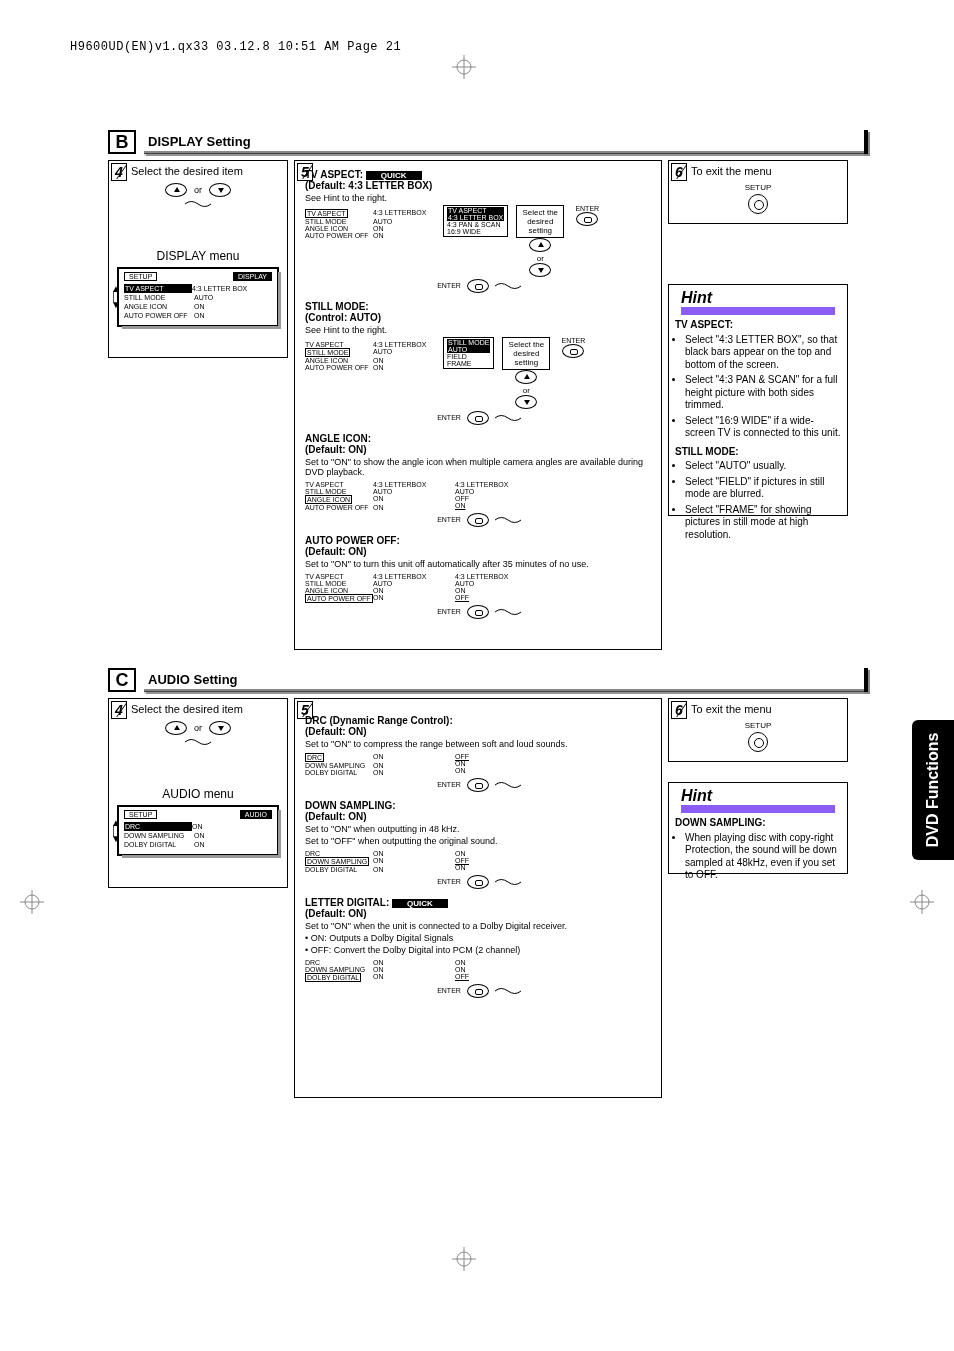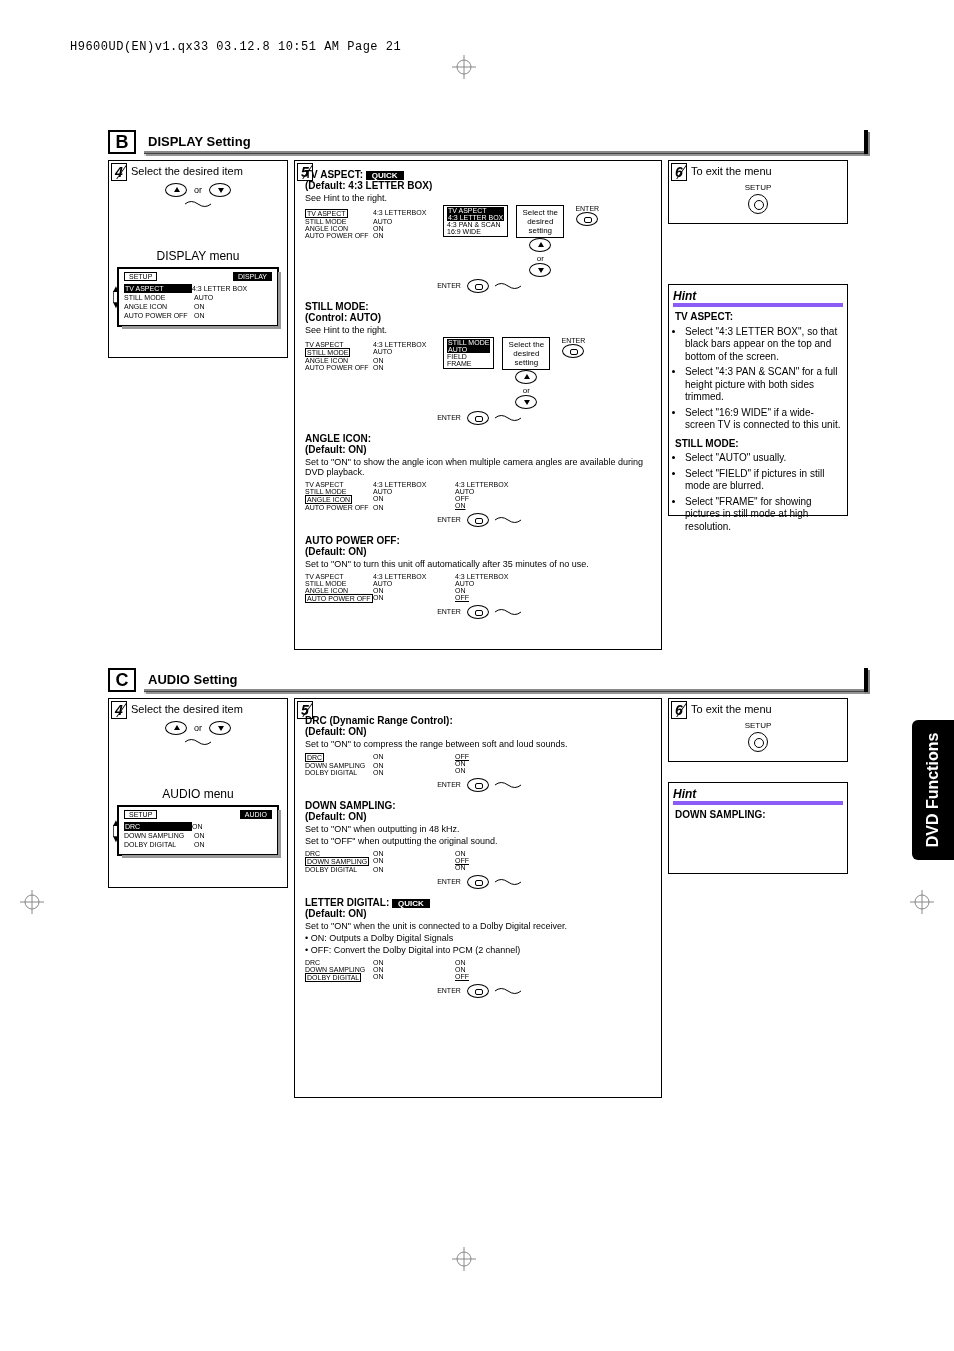--- a/index.html
+++ b/index.html
@@ -89,22 +89,22 @@
     display: inline-block; border: 1px solid #000; border-radius: 50%;
     width: 22px; height: 14px; position: relative; vertical-align: middle;
     margin: 0 4px;
   }
   .btn-oval.up::after{content:"";position:absolute;left:8px;top:3px;border-left:3px solid transparent;border-right:3px solid transparent;border-bottom:5px solid #000;}
   .btn-oval.down::after{content:"";position:absolute;left:8px;top:4px;border-left:3px solid transparent;border-right:3px solid transparent;border-top:5px solid #000;}
   .btn-oval.enter::after{content:"";position:absolute;left:7px;top:4px;width:6px;height:4px;border:1px solid #000;border-radius:2px;}
   .or-text{font-size:9px;vertical-align:middle;}
   .wavy{display:block;margin:2px auto;width:30px;height:10px;}
   .hint-hd{
-    font-style: italic; font-weight: bold; font-size: 12px;
-    border-bottom: 4px solid #8b5cf6; margin: 0 4px 4px; padding-top:4px;
+    font-style: italic; font-weight: bold; font-size: 16px;
+    border-bottom: 8px solid #8b5cf6; margin: 0 12px 4px; padding-top:4px;
   }
   .hint-body{font-size:10px;padding:0 6px 6px;line-height:1.25;}
   .hint-body .b{font-weight:bold;}
   .hint-body ul{margin:2px 0;padding-left:10px;}
   .hint-body li{margin-bottom:3px;}
 
   .menu-label{font-size:12px;text-align:center;margin-top:40px;}
   .menu-box{
     border:2px solid #000;margin:4px 8px;padding:3px 5px 5px;font-size:8px;position:relative;
   }
@@ -115,21 +115,21 @@
   .pill.inv{background:#000;color:#fff;}
   .menu-row{display:flex;font-size:7px;line-height:1.3;}
   .menu-row .c1{width:70px;}
   .menu-row .c1.sel{background:#000;color:#fff;padding:0 1px;width:68px;}
   .menu-row .c2{width:60px;}
 
   .side-arrows{position:absolute;left:2px;top:50%;transform:translateY(-50%);font-size:10px;line-height:8px;}
 
   .setting-block{padding:4px 6px 4px 10px;position:relative;}
   .setting-block .hd{font-weight:bold;font-size:10px;}
-  .inv-label{background:#000;color:#fff;padding:0 6px;font-size:8px;}
+  .inv-label{background:#000;color:#fff;padding:0 15px;font-size:8px;}
   .desc{font-size:9px;margin:2px 0;}
   .mini-menu{font-size:7px;margin-top:4px;}
   .mini-menu .row{display:flex;}
   .mini-menu .c1{width:68px;}
   .mini-menu .c1 .sel{border:1px solid #000;padding:0 1px;display:inline-block;}
   .mini-menu .c2{width:62px;}
   .mini-menu .c3{width:60px;}
   .opts-box{border:1px solid #000;padding:1px 3px;font-size:7px;display:inline-block;vertical-align:top;}
   .enter-row{text-align:center;font-size:7px;margin-top:2px;}
   .enter-row .lbl{display:inline-block;margin-right:2px;}
@@ -611,19 +611,22 @@
       <div class="col col-right" style="height:64px;margin-bottom:20px;position:relative;">
         <div class="step-num">6</div>
         <div class="step-slash"></div>
         <div class="step-title">To exit the menu</div>
         <div class="setup-btn"><span>SETUP</span><span class="round-btn"></span></div>
       </div>
       <div class="col col-right" style="height:92px;">
         <div class="hint-hd">Hint</div>
         <div class="hint-body">
           <div class="b">DOWN SAMPLING:</div>
+          <ul>
+              <li>When playing disc with copy-right Protection, the sound will be down sampled at 48kHz, even if you set to OFF.</li>
+            </ul>
         </div>
       </div>
     </div>
   </div>
 
 
 </div>
 
 </body></html>

